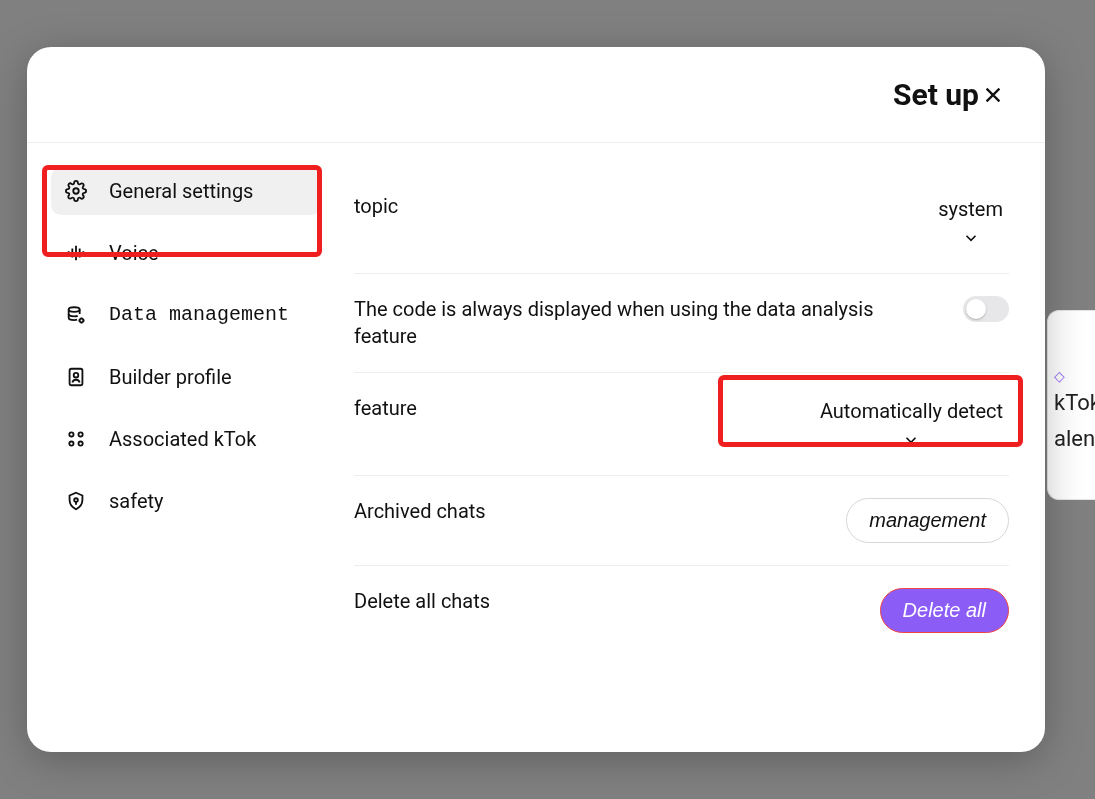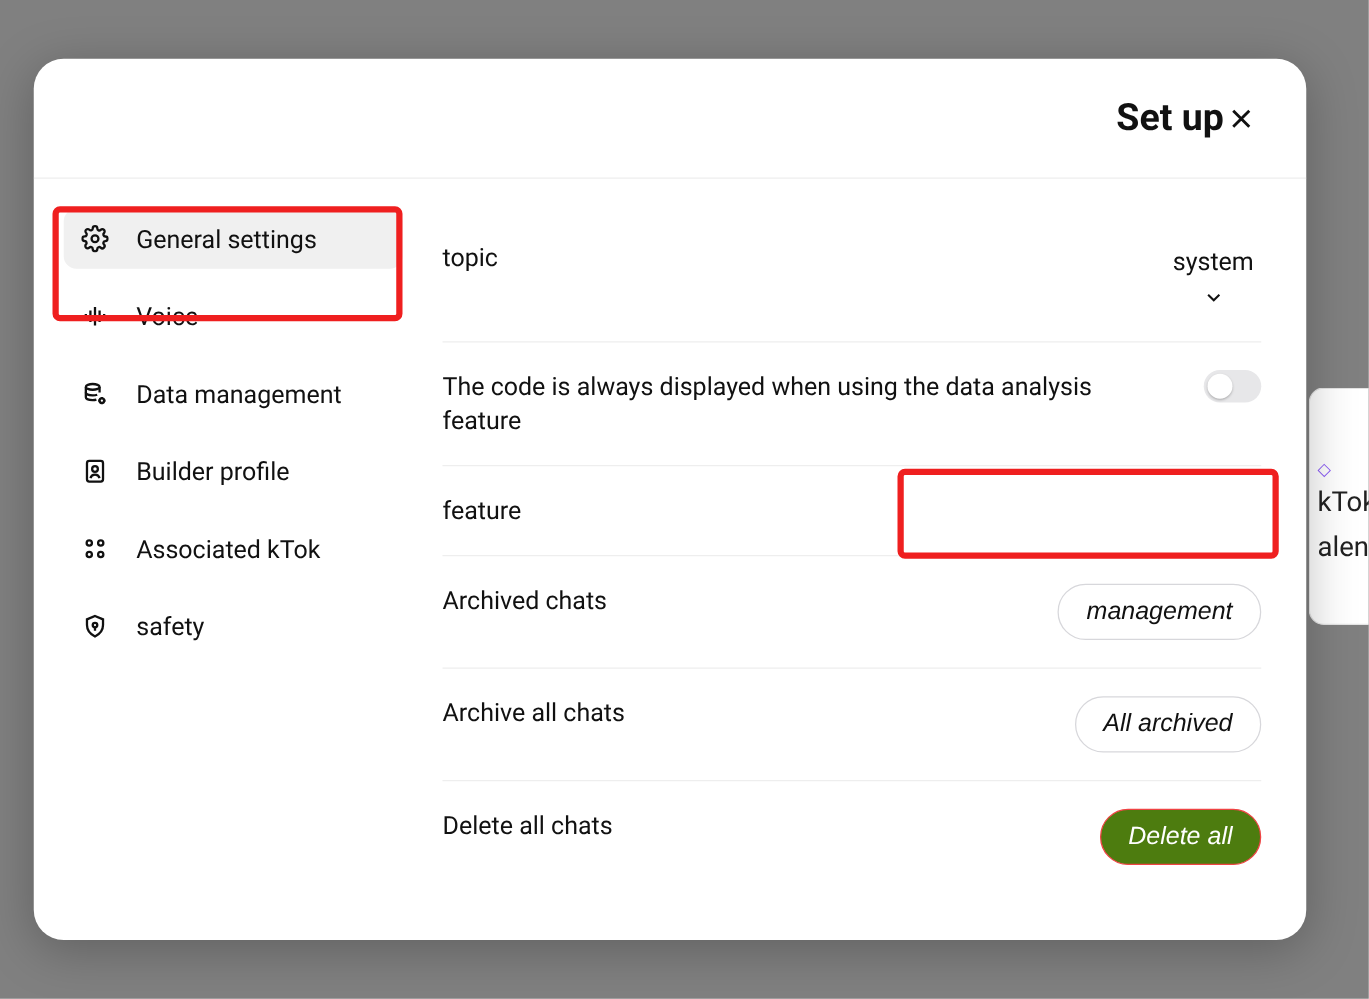--- a/index.html
+++ b/index.html
@@ -30,42 +30,42 @@
 
   .modal-body { display: flex; flex: 1; min-height: 0; }
 
   .sidebar { width: 313px; padding: 24px 18px 24px 24px; display:flex; flex-direction:column; gap:14px; }
   .side-item {
     display:flex; align-items:center; gap:22px; padding: 12px 14px; border-radius: 10px;
     color:#111; font-size: 20px; cursor:pointer;
   }
   .side-item .ic { width:22px; height:22px; display:flex; align-items:center; justify-content:center; color:#111; }
   .side-item.active { background:#f0f0f0; }
-  .side-item .label-wrap { display:flex; flex-direction:column; line-height:1.2; }
+  .side-item .label-wrap { display:flex; flex-direction:column; line-height:1.2;font-family:Liberation Mono, monospace; }
 
   .content { flex:1; padding: 28px 36px 20px 14px; }
   .row {
     display:flex; align-items:flex-start; justify-content:space-between;
     padding: 22px 0; border-bottom: 1px solid #eee; gap: 23px;
   }
   .row:last-child { border-bottom: none; }
   .row .label { font-size:20px; color:#111; max-width: 600px; line-height:1.35; }
   .select { display:flex; align-items:center; gap:8px; font-size:20px; color:#111; cursor:pointer; padding:4px 6px;flex-direction:column; }
   .select svg { width:18px; height:18px; stroke:#111; stroke-width:2.2; }
   .toggle {
     width:46px; height:26px; border-radius:14px; background:#e7e7e9; position:relative; cursor:pointer;
   }
   .toggle::after {
     content:""; position:absolute; top:3px; left:3px; width:20px; height:20px; border-radius:50%;
     background:#fff; box-shadow:0 1px 2px rgba(0,0,0,.25);
   }
   .pill {
     border:1px solid #d7d7db; border-radius:999px; padding:10px 22px; font-size:20px; color:#111; background:#fff; cursor:pointer;font-style:italic;
   }
-  .pill.danger { background:#4d7c0f; border-color:#ef4444; color:#fff; }
+  .pill.danger { background:#8b5cf6; border-color:#ef4444; color:#fff; }
 
   
   .callout {
     position:absolute; border:5px solid #ef1f1f; border-radius:6px; pointer-events:none;
   }
   .callout.a { left:42px;  top:165px; width:280px; height:92px; }
   .callout.b { left:718px; top:375px; width:305px; height:72px; }
 </style>
 </head>
 <body>
@@ -172,31 +172,33 @@
         </div>
       </div>
 
       <div class="row">
         <div class="label">The code is always displayed when using the data analysis feature</div>
         <div class="toggle"></div>
       </div>
 
       <div class="row">
         <div class="label">feature</div>
+        <div class="select">
+          <span>Automatically detect</span>
+          <svg viewBox="0 0 24 24" fill="none">
+              <path d="M6 9l6 6 6-6"></path>
+            </svg>
+        </div>
       </div>
 
       <div class="row">
         <div class="label">Archived chats</div>
         <button class="pill">management</button>
       </div>
 
-      <div class="row">
-        <div class="label">Archive all chats</div>
-        <button class="pill">All archived</button>
-      </div>
 
       <div class="row">
         <div class="label">Delete all chats</div>
         <button class="pill danger">Delete all</button>
       </div>
 
     </div>
   </div>
 </div>
 

